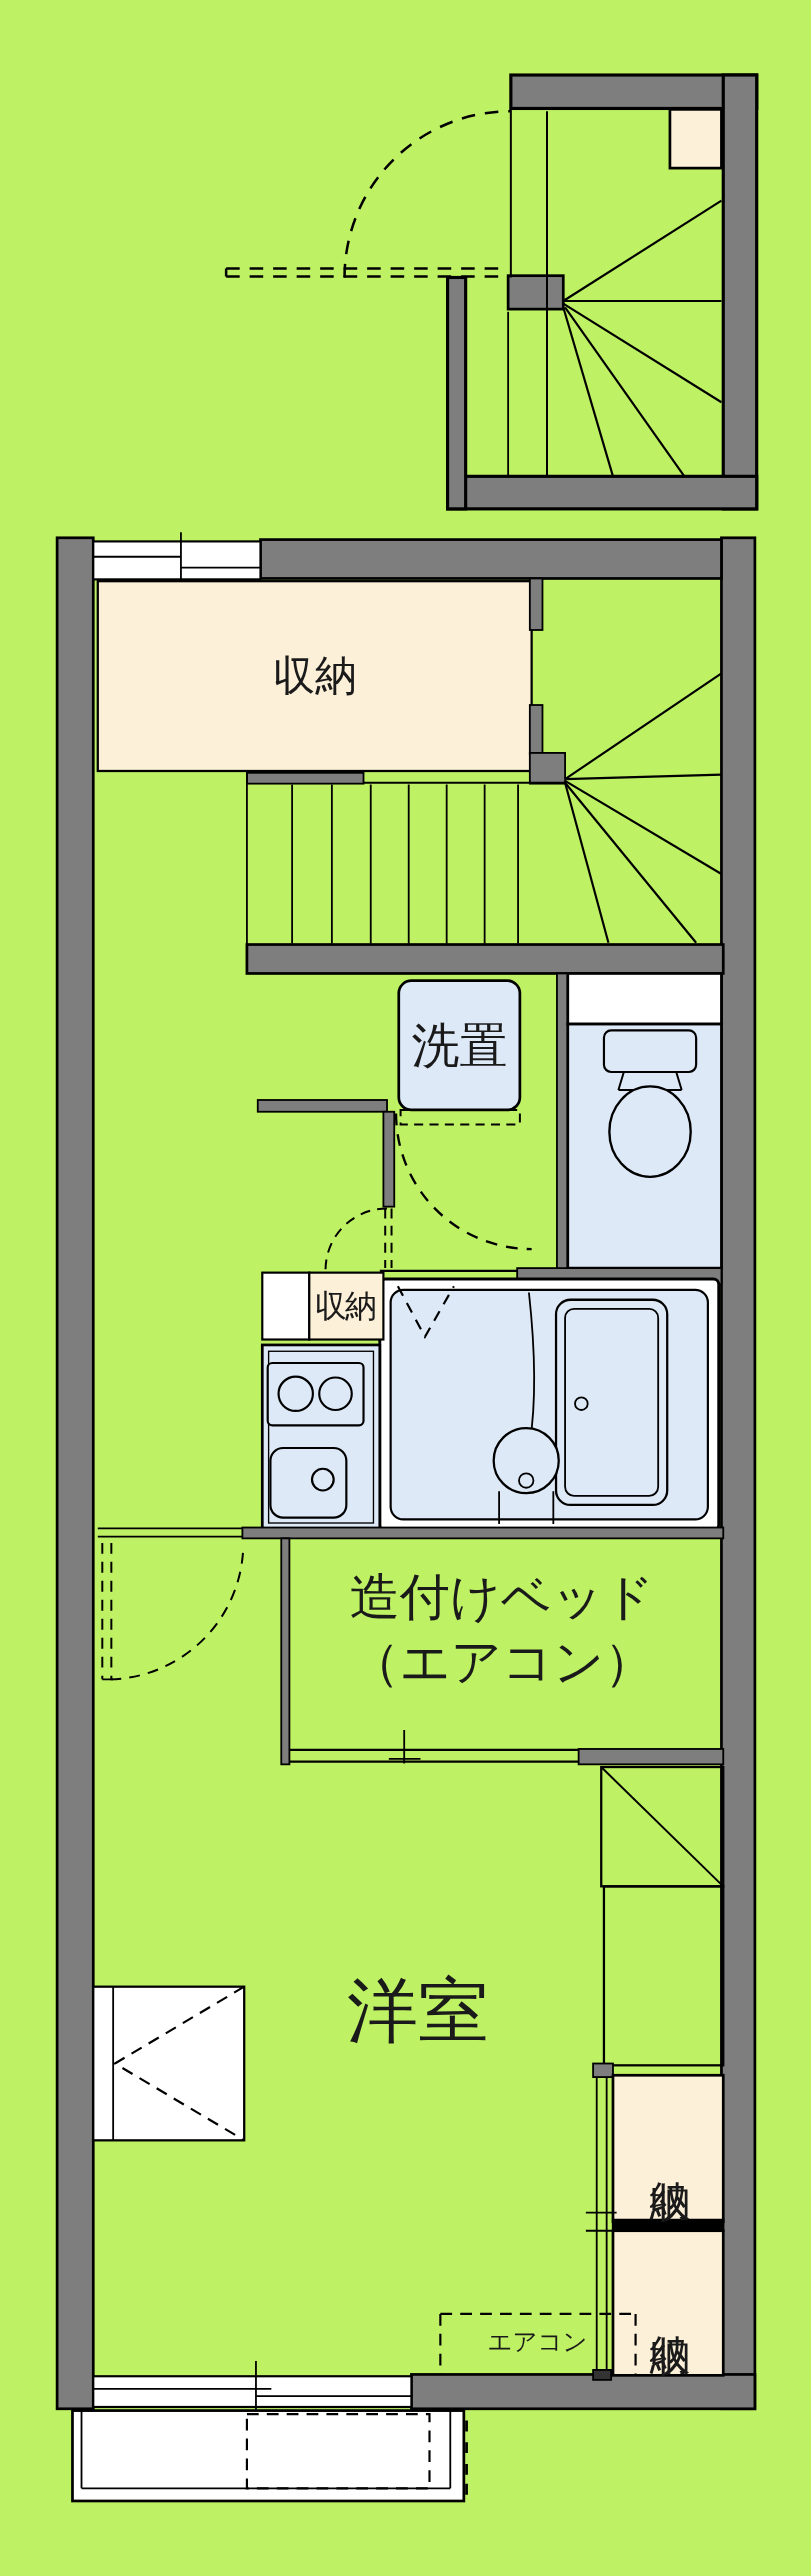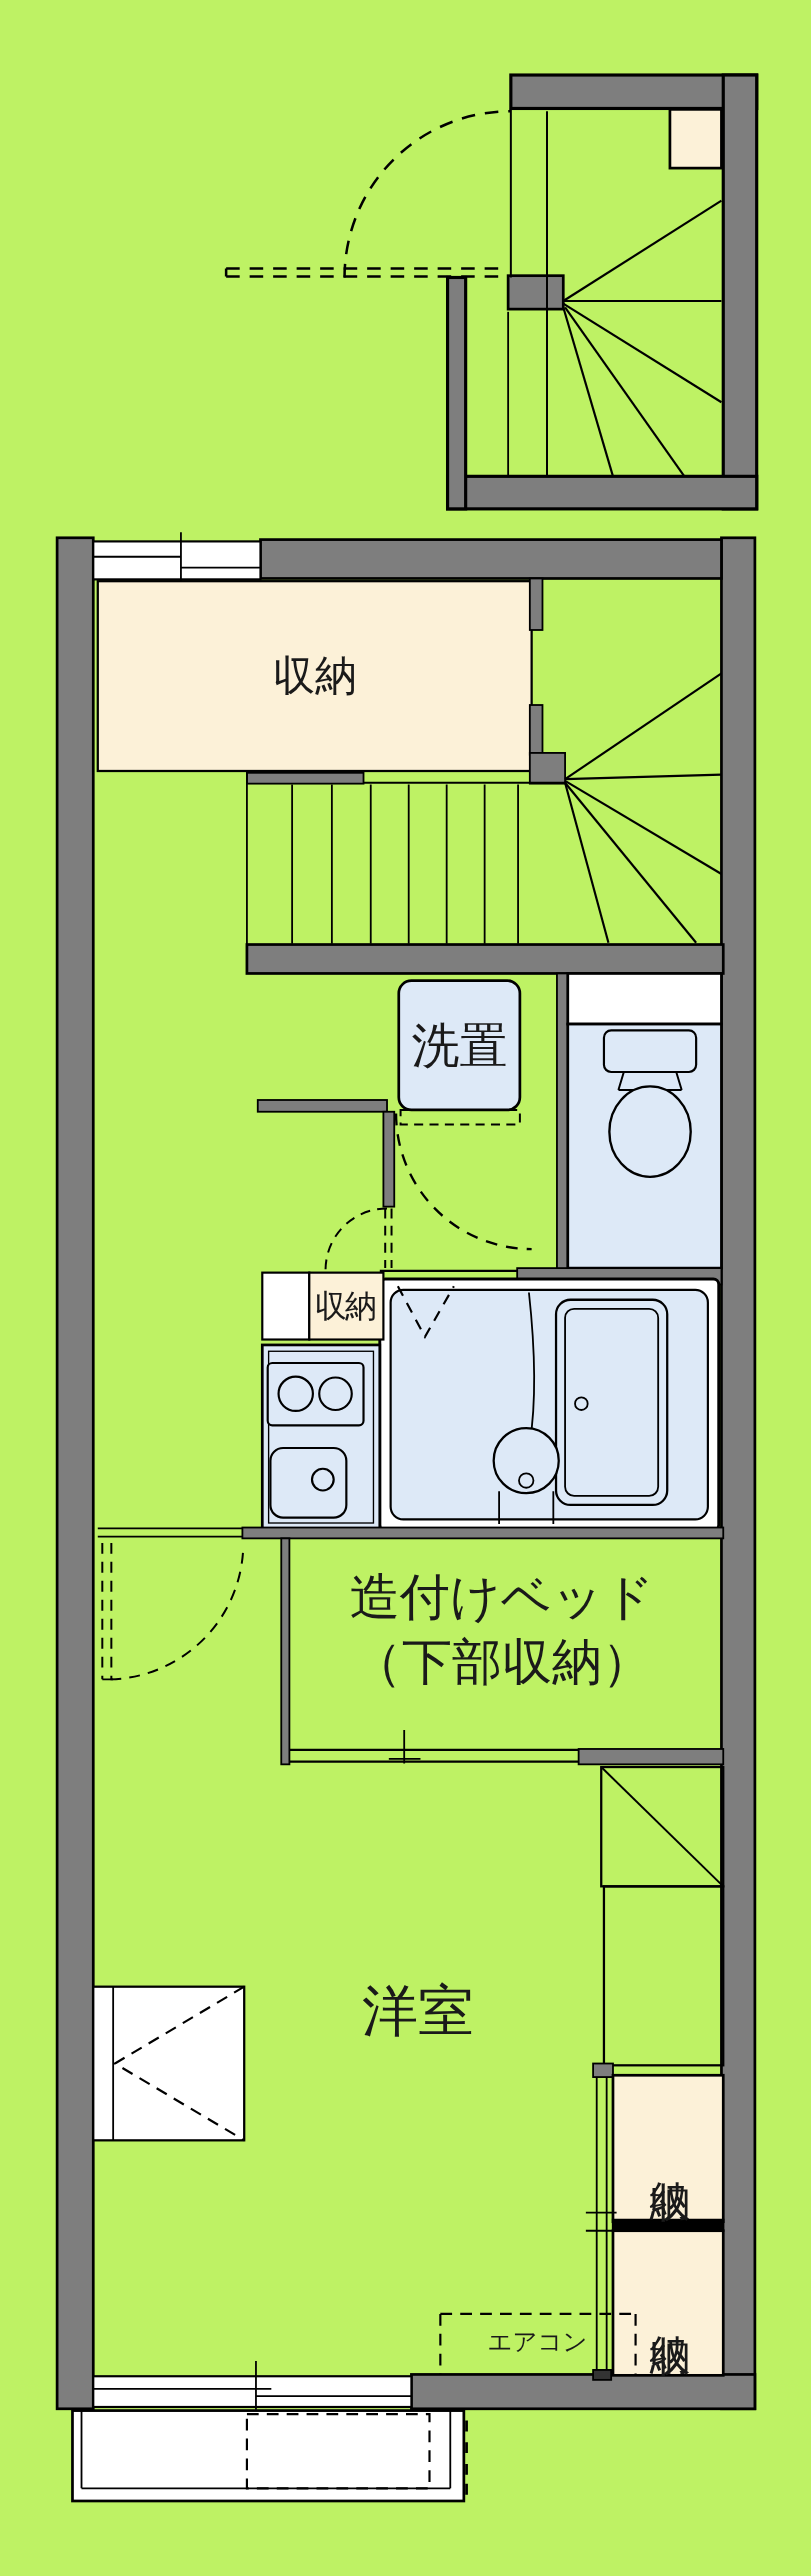--- a/index.html
+++ b/index.html
@@ -6,21 +6,21 @@
   #stage{position:relative;width:812px;height:2576px;background:#bef264;overflow:hidden;
          font-family:Liberation Mono, monospace;}
   #plan-svg{position:absolute;left:0;top:0;}
   .lbl{position:absolute;display:flex;align-items:center;justify-content:center;
        color:#1a1a1a;white-space:pre;}
   .lbl-closet-upper{left:98px;top:581px;width:434px;height:190px;font-size:42px;}
   .lbl-closet-kitchen{left:307px;top:1273px;width:76px;height:67px;font-size:32px;letter-spacing:-1.8px;}
   .lbl-laundry{left:399px;top:981px;width:121px;height:129px;font-size:48px;}
   .lbl-bed{left:276px;top:1571px;width:452px;height:123px;font-size:50px;line-height:1.3;
            flex-direction:column;text-align:right;}
-  .lbl-room{left:228px;top:1969px;width:380px;height:85px;font-size:56px;}
+  .lbl-room{left:228px;top:1969px;width:380px;height:85px;font-size:71px;}
   .lbl-area{left:197px;top:2052px;width:452px;height:60px;font-size:45px;}
   .lbl-aircon{left:440px;top:2314px;width:195px;height:56px;font-size:24.4px;}
   .lbl-closet-r1{left:613px;top:2077px;width:110px;height:143px;font-size:41px;writing-mode:vertical-rl;}
   .lbl-closet-r2{left:613px;top:2231px;width:110px;height:143px;font-size:41px;writing-mode:vertical-rl;}
 </style>
 </head>
 <body>
 
 <div id="stage">
 
@@ -186,21 +186,21 @@
 
     </g>
   </g>
 </svg>
 
 <div class="lbl lbl-closet-upper">収納</div>
 <div class="lbl lbl-closet-kitchen">収納</div>
 <div class="lbl lbl-laundry">洗置</div>
 <div class="lbl lbl-bed">
   <span>造付けベッド</span>
-  <span>（下部収納）</span>
+  <span>（エアコン）</span>
 </div>
 <div class="lbl lbl-room">洋室</div>
 <div class="lbl lbl-aircon">エアコン</div>
 <div class="lbl lbl-closet-r1">収納</div>
 <div class="lbl lbl-closet-r2">収納</div>
 
 </div>
 
 
 </body></html>

